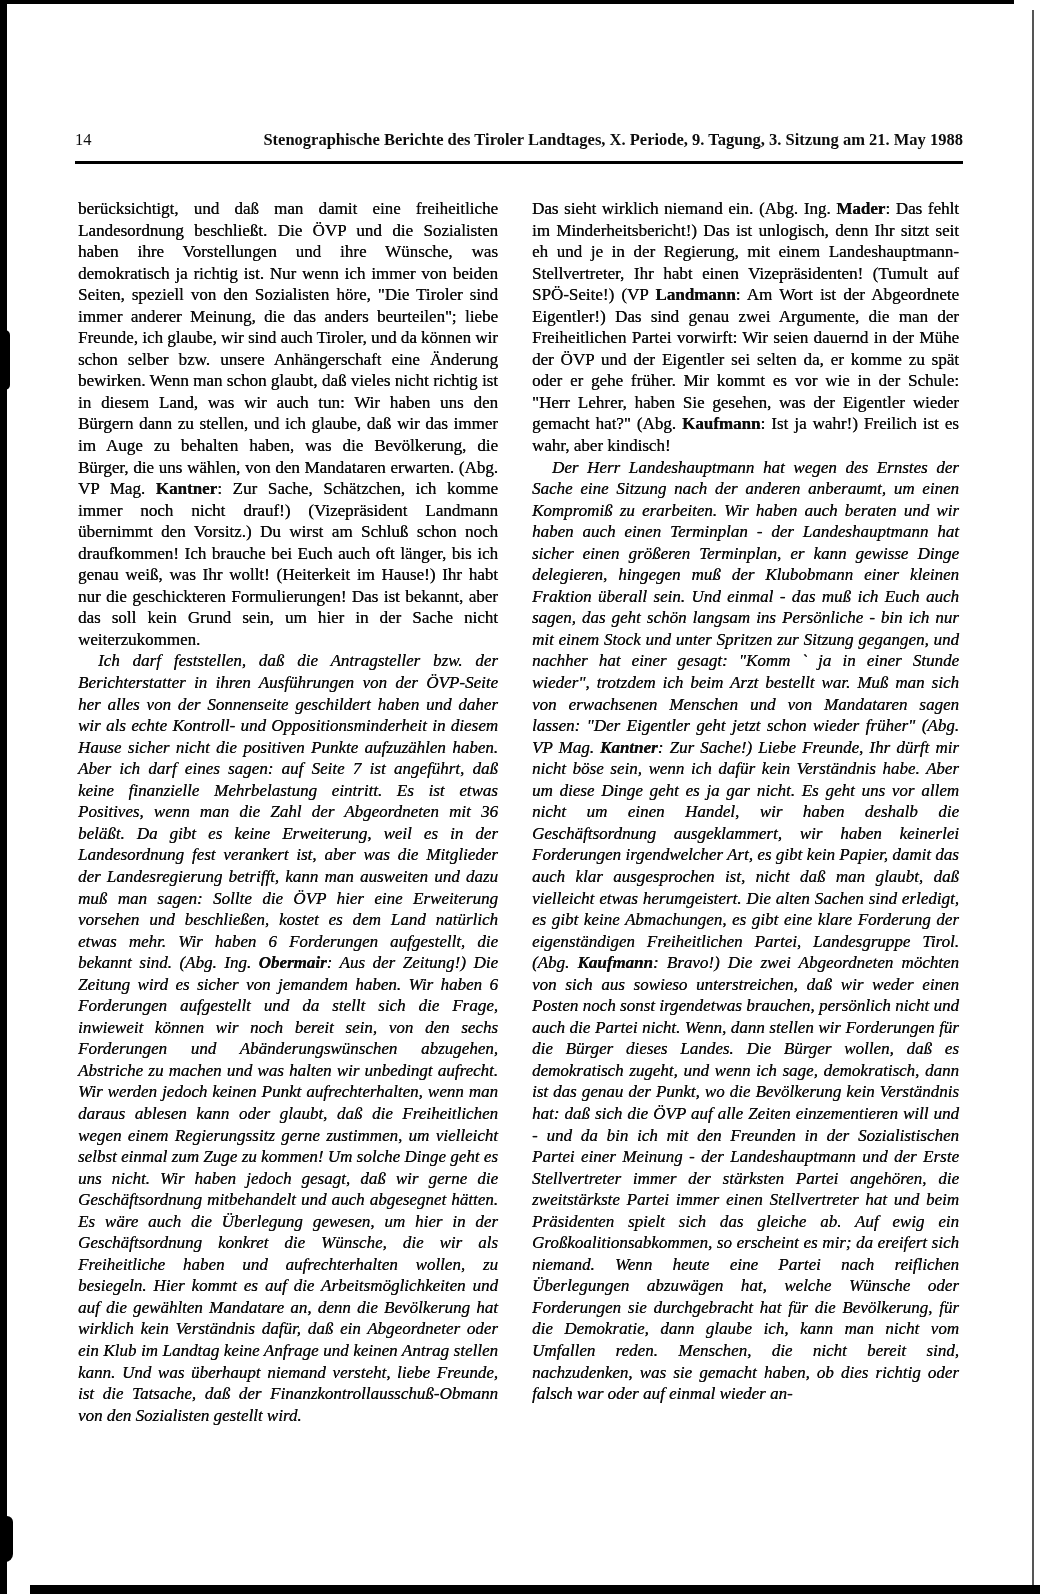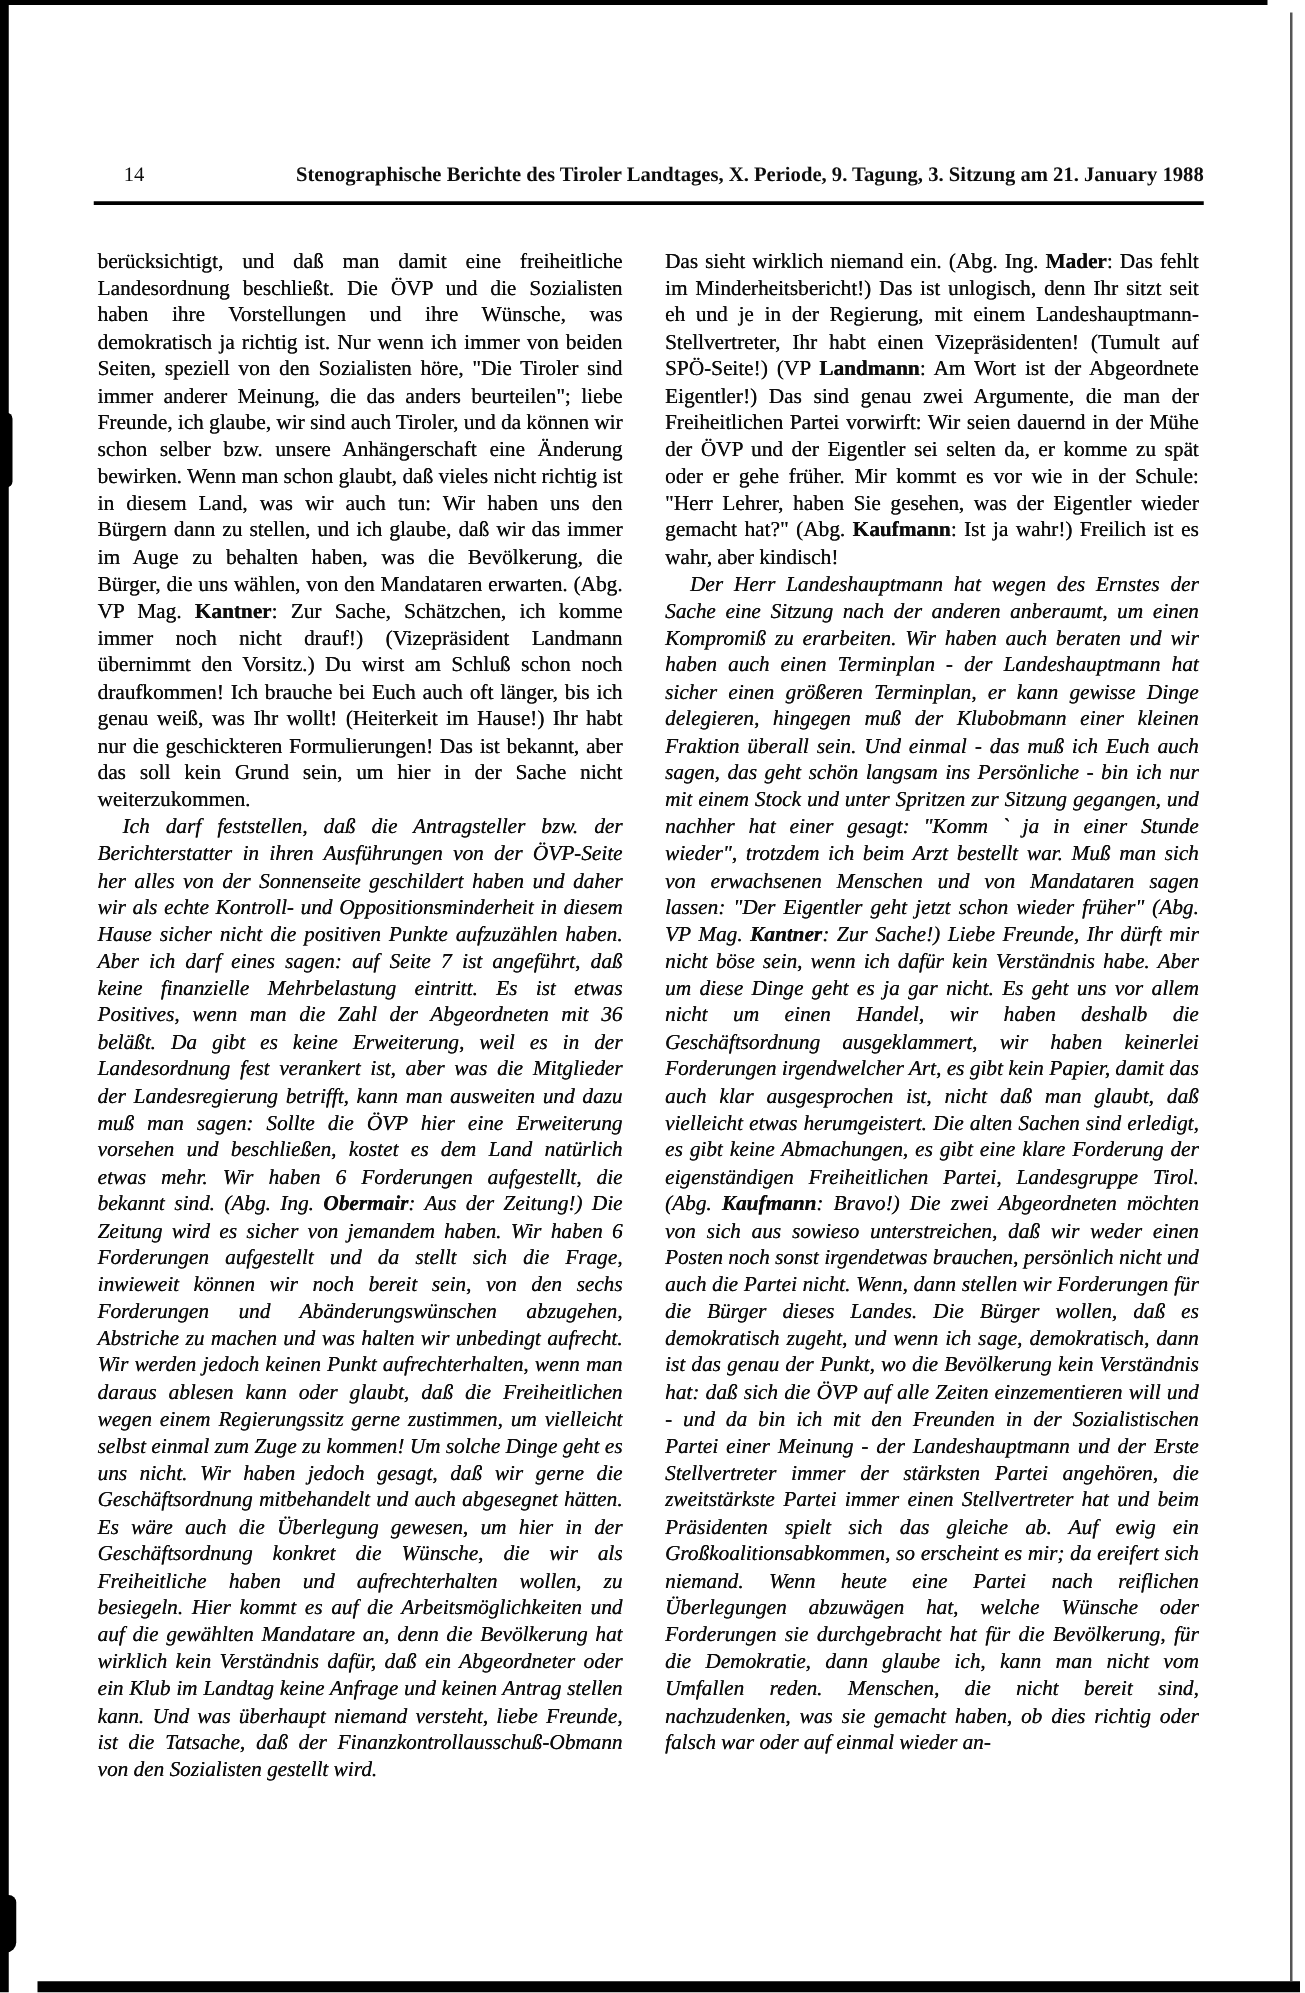--- a/index.html
+++ b/index.html
@@ -18,21 +18,21 @@
   .scan-edge-top{position:absolute;left:0;top:0;width:1014px;height:4px;background:#000;}
   .scan-edge-bottom{position:absolute;left:30px;top:1585px;width:1010px;height:9px;background:#000;}
   .scan-edge-right{position:absolute;left:1032px;top:10px;width:2px;height:1575px;background:#2a2a2a;opacity:.8;}
 
   
   .header{
     position:absolute;left:75px;top:130px;width:888px;
     display:flex;justify-content:space-between;align-items:baseline;
     font-size:16.5px;
   }
-  .pagenum{font-weight:normal;margin-left:24px;}
+  .pagenum{font-weight:normal;}
   .htitle{font-weight:bold;}
   .rule{position:absolute;left:75px;top:161px;width:888px;height:3px;background:#000;}
 
   
   .col{
     position:absolute;top:198px;
     text-align:justify;
     font-size:17px;line-height:21.55px;
     text-shadow:0.2px 0 0 currentColor;
   }
@@ -49,21 +49,21 @@
 <div class="page">
   <div class="scan-edge-left"></div>
   <div class="scan-edge-left-bump2"></div>
   <div class="scan-edge-left-bump"></div>
   <div class="scan-edge-top"></div>
   <div class="scan-edge-bottom"></div>
   <div class="scan-edge-right"></div>
 
   <div class="header">
     <span class="pagenum">14</span>
-    <span class="htitle">Stenographische Berichte des Tiroler Landtages, X. Periode, 9. Tagung, 3. Sitzung am 21. January 1988</span>
+    <span class="htitle">Stenographische Berichte des Tiroler Landtages, X. Periode, 9. Tagung, 3. Sitzung am 21. May 1988</span>
   </div>
   <div class="rule"></div>
 
   <div class="col col-left" id="col-left">
       <p class="para"><span>berücksichtigt, und daß man damit eine freiheitliche Landesordnung beschließt. Die ÖVP und die Sozialisten haben ihre Vorstellungen und ihre Wünsche, was demokratisch ja richtig ist. Nur wenn ich immer von beiden Seiten, speziell von den Sozialisten höre, "Die Tiroler sind immer anderer Meinung, die das anders beurteilen"; liebe Freunde, ich glaube, wir sind auch Tiroler, und da können wir schon selber bzw. unsere Anhängerschaft eine Änderung bewirken. Wenn man schon glaubt, daß vieles nicht richtig ist in diesem Land, was wir auch tun: Wir haben uns den Bürgern dann zu stellen, und ich glaube, daß wir das immer im Auge zu behalten haben, was die Bevölkerung, die Bürger, die uns wählen, von den Mandataren erwarten. (Abg. VP Mag. </span><span class="bold">Kantner</span><span>: Zur Sache, Schätzchen, ich komme immer noch nicht drauf!) </span><span class="italic">(Vizepräsident Landmann übernimmt den Vorsitz.)</span><span> Du wirst am Schluß schon noch draufkommen! Ich brauche bei Euch auch oft länger, bis ich genau weiß, was Ihr wollt! </span><span class="italic">(Heiterkeit im Hause!)</span><span> Ihr habt nur die geschickteren Formulierungen! Das ist bekannt, aber das soll kein Grund sein, um hier in der Sache nicht weiterzukommen.</span></p>
       <p class="para indent"><span>Ich darf feststellen, daß die Antragsteller bzw. der Berichterstatter in ihren Ausführungen von der ÖVP-Seite her alles von der Sonnenseite geschildert haben und daher wir als echte Kontroll- und Oppositionsminderheit in diesem Hause sicher nicht die positiven Punkte aufzuzählen haben. Aber ich darf eines sagen: auf Seite 7 ist angeführt, daß keine finanzielle Mehrbelastung eintritt. Es ist etwas Positives, wenn man die Zahl der Abgeordneten mit 36 beläßt. Da gibt es keine Erweiterung, weil es in der Landesordnung fest verankert ist, aber was die Mitglieder der Landesregierung betrifft, kann man ausweiten und dazu muß man sagen: Sollte die ÖVP hier eine Erweiterung vorsehen und beschließen, kostet es dem Land natürlich etwas mehr. Wir haben 6 Forderungen aufgestellt, die bekannt sind. (Abg. Ing. </span><span class="bold">Obermair</span><span>: Aus der Zeitung!) Die Zeitung wird es sicher von jemandem haben. Wir haben 6 Forderungen aufgestellt und da stellt sich die Frage, inwieweit können wir noch bereit sein, von den sechs Forderungen und Abänderungswünschen abzugehen, Abstriche zu machen und was halten wir unbedingt aufrecht. Wir werden jedoch keinen Punkt aufrechterhalten, wenn man daraus ablesen kann oder glaubt, daß die Freiheitlichen wegen einem Regierungssitz gerne zustimmen, um vielleicht selbst einmal zum Zuge zu kommen! Um solche Dinge geht es uns nicht. Wir haben jedoch gesagt, daß wir gerne die Geschäftsordnung mitbehandelt und auch abgesegnet hätten. Es wäre auch die Überlegung gewesen, um hier in der Geschäftsordnung konkret die Wünsche, die wir als Freiheitliche haben und aufrechterhalten wollen, zu besiegeln. Hier kommt es auf die Arbeitsmöglichkeiten und auf die gewählten Mandatare an, denn die Bevölkerung hat wirklich kein Verständnis dafür, daß ein Abgeordneter oder ein Klub im Landtag keine Anfrage und keinen Antrag stellen kann. Und was überhaupt niemand versteht, liebe Freunde, ist die Tatsache, daß der Finanzkontrollausschuß-Obmann von den Sozialisten gestellt wird.</span></p>
     </div>
   <div class="col col-right" id="col-right">
       <p class="para"><span>Das sieht wirklich niemand ein. (Abg. Ing. </span><span class="bold">Mader</span><span>: Das fehlt im Minderheitsbericht!) Das ist unlogisch, denn Ihr sitzt seit eh und je in der Regierung, mit einem Landeshauptmann-Stellvertreter, Ihr habt einen Vizepräsidenten! </span><span class="italic">(Tumult auf SPÖ-Seite!)</span><span> (VP </span><span class="bold">Landmann</span><span>: Am Wort ist der Abgeordnete Eigentler!) Das sind genau zwei Argumente, die man der Freiheitlichen Partei vorwirft: Wir seien dauernd in der Mühe der ÖVP und der Eigentler sei selten da, er komme zu spät oder er gehe früher. Mir kommt es vor wie in der Schule: "Herr Lehrer, haben Sie gesehen, was der Eigentler wieder gemacht hat?" (Abg. </span><span class="bold">Kaufmann</span><span>: Ist ja wahr!) Freilich ist es wahr, aber kindisch!</span></p>
       <p class="para indent"><span>Der Herr Landeshauptmann hat wegen des Ernstes der Sache eine Sitzung nach der anderen anberaumt, um einen Kompromiß zu erarbeiten. Wir haben auch beraten und wir haben auch einen Terminplan - der Landeshauptmann hat sicher einen größeren Terminplan, er kann gewisse Dinge delegieren, hingegen muß der Klubobmann einer kleinen Fraktion überall sein. Und einmal - das muß ich Euch auch sagen, das geht schön langsam ins Persönliche - bin ich nur mit einem Stock und unter Spritzen zur Sitzung gegangen, und nachher hat einer gesagt: "Komm ` ja in einer Stunde wieder", trotzdem ich beim Arzt bestellt war. Muß man sich von erwachsenen Menschen und von Mandataren sagen lassen: "Der Eigentler geht jetzt schon wieder früher" (Abg. VP Mag. </span><span class="bold">Kantner</span><span>: Zur Sache!) Liebe Freunde, Ihr dürft mir nicht böse sein, wenn ich dafür kein Verständnis habe. Aber um diese Dinge geht es ja gar nicht. Es geht uns vor allem nicht um einen Handel, wir haben deshalb die Geschäftsordnung ausgeklammert, wir haben keinerlei Forderungen irgendwelcher Art, es gibt kein Papier, damit das auch klar ausgesprochen ist, nicht daß man glaubt, daß vielleicht etwas herumgeistert. Die alten Sachen sind erledigt, es gibt keine Abmachungen, es gibt eine klare Forderung der eigenständigen Freiheitlichen Partei, Landesgruppe Tirol. (Abg. </span><span class="bold">Kaufmann</span><span>: Bravo!) Die zwei Abgeordneten möchten von sich aus sowieso unterstreichen, daß wir weder einen Posten noch sonst irgendetwas brauchen, persönlich nicht und auch die Partei nicht. Wenn, dann stellen wir Forderungen für die Bürger dieses Landes. Die Bürger wollen, daß es demokratisch zugeht, und wenn ich sage, demokratisch, dann ist das genau der Punkt, wo die Bevölkerung kein Verständnis hat: daß sich die ÖVP auf alle Zeiten einzementieren will und - und da bin ich mit den Freunden in der Sozialistischen Partei einer Meinung - der Landeshauptmann und der Erste Stellvertreter immer der stärksten Partei angehören, die zweitstärkste Partei immer einen Stellvertreter hat und beim Präsidenten spielt sich das gleiche ab. Auf ewig ein Großkoalitionsabkommen, so erscheint es mir; da ereifert sich niemand. Wenn heute eine Partei nach reiflichen Überlegungen abzuwägen hat, welche Wünsche oder Forderungen sie durchgebracht hat für die Bevölkerung, für die Demokratie, dann glaube ich, kann man nicht vom Umfallen reden. Menschen, die nicht bereit sind, nachzudenken, was sie gemacht haben, ob dies richtig oder falsch war oder auf einmal wieder an-</span></p>

